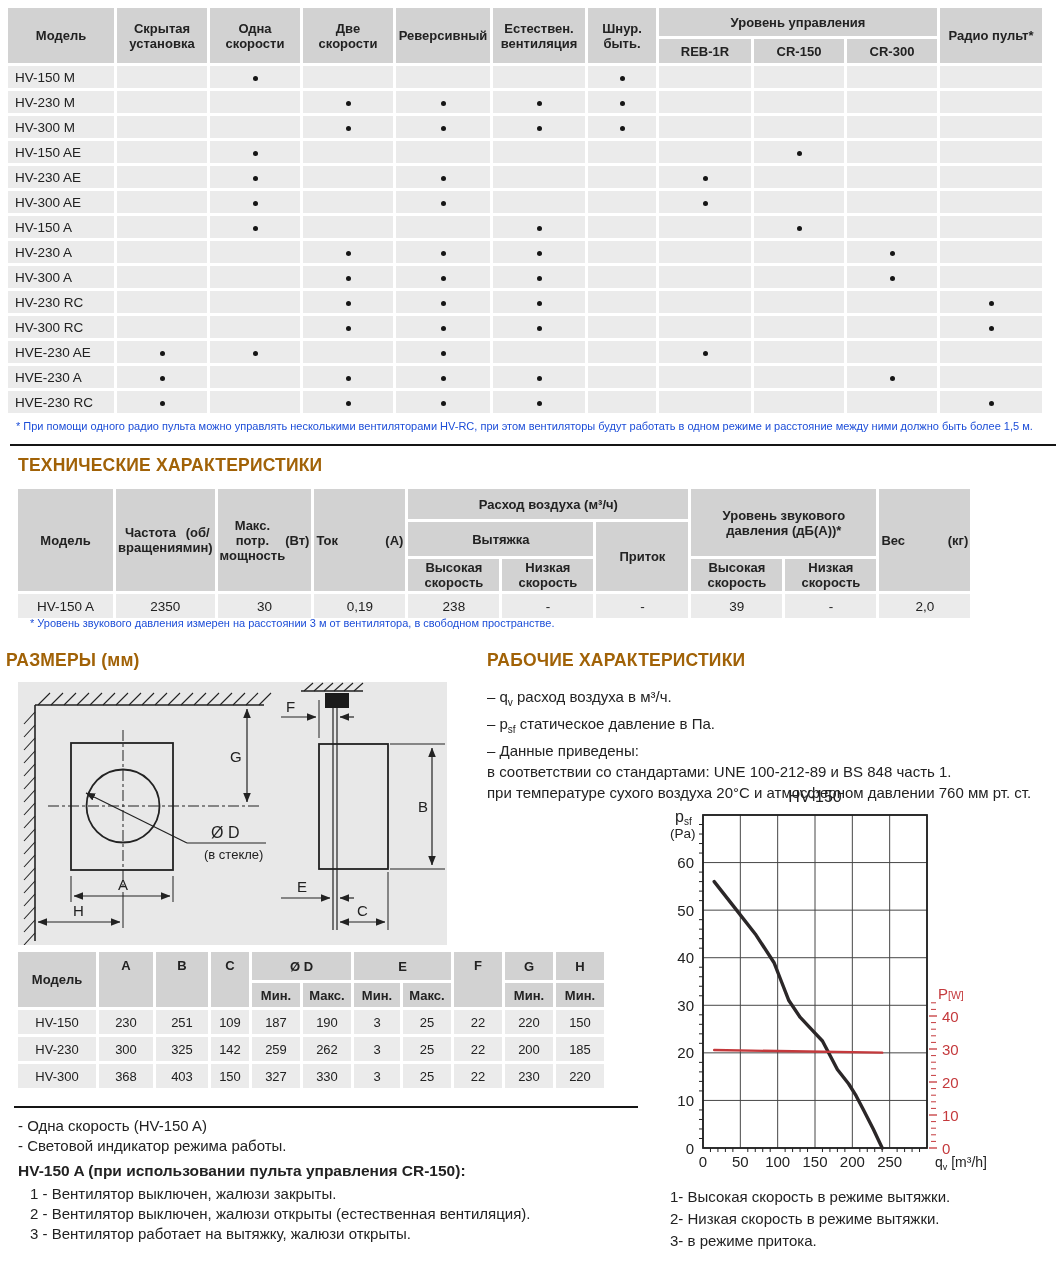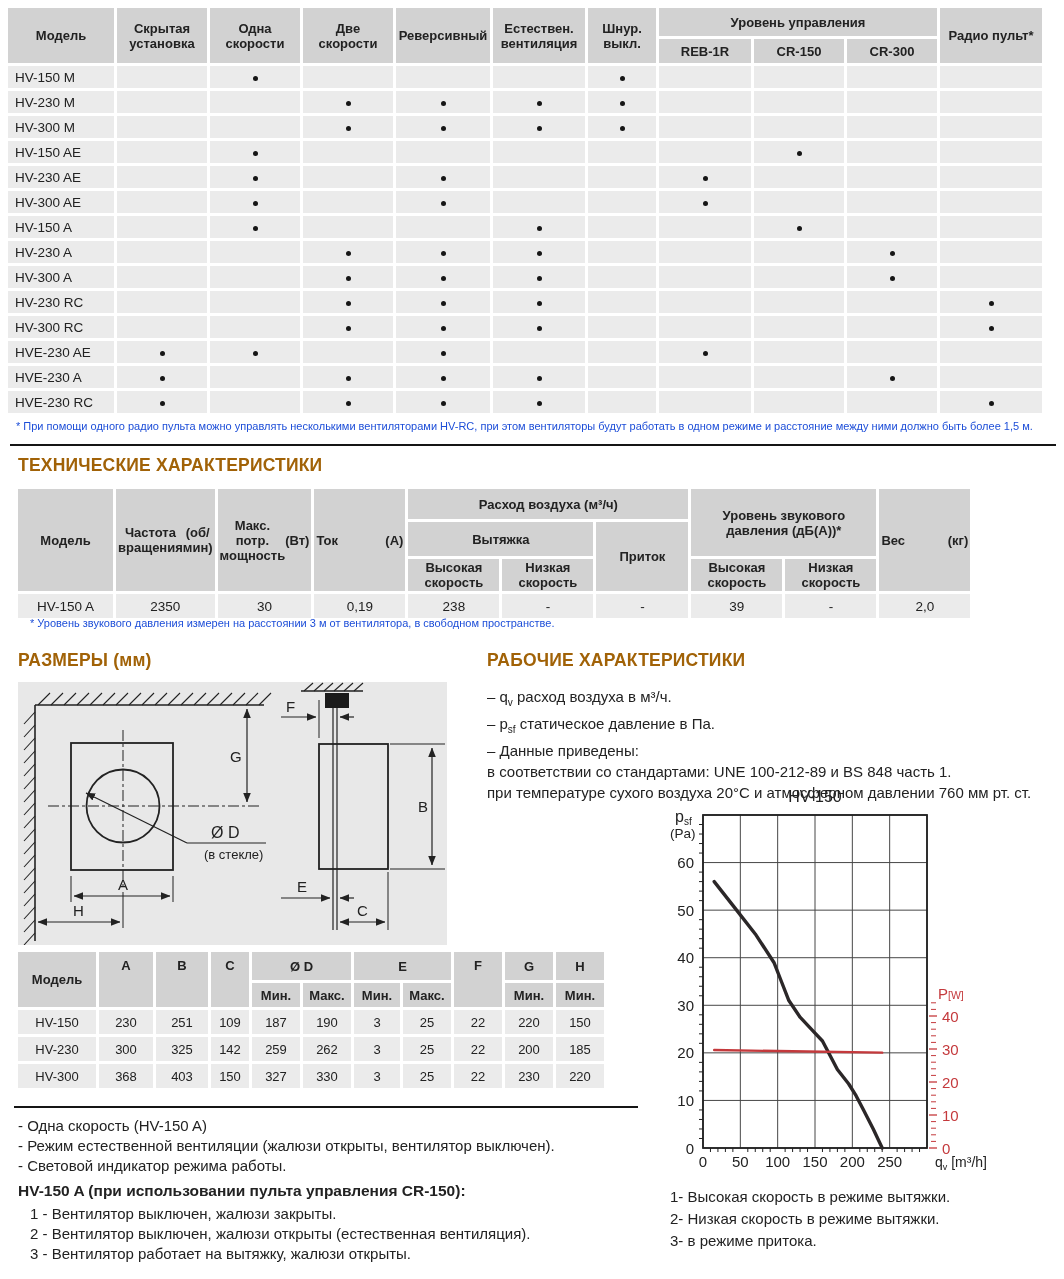--- a/index.html
+++ b/index.html
@@ -54,21 +54,21 @@
         <col style="width:102px">
     </colgroup>
     <thead>
       <tr class="h1">
         <th rowspan="2">Модель</th>
         <th rowspan="2">Скрытая установка</th>
         <th rowspan="2">Одна скорости</th>
         <th rowspan="2">Две скорости</th>
         <th rowspan="2">Реверсивный</th>
         <th rowspan="2">Естествен. вентиляция</th>
-        <th rowspan="2">Шнур. выкл.</th>
+        <th rowspan="2">Шнур. быть.</th>
         <th colspan="3">Уровень управления</th>
         <th rowspan="2">Радио пульт*</th>
       </tr>
       <tr class="h2r">
         <th>REB-1R</th>
         <th>CR-150</th>
         <th>CR-300</th>
       </tr>
     </thead>
     <tbody id="matrix-body">
@@ -327,21 +327,21 @@
           <td>-</td>
           <td>39</td>
           <td>-</td>
           <td>2,0</td>
         </tr>
       </tbody>
   </table>
 
   <div class="footnote" style="left:30px;top:617px;width:900px;">* Уровень звукового давления измерен на расстоянии 3 м от вентилятора, в свободном пространстве.</div>
 
-  <div class="h2" style="left:18px;top:650px;">РАЗМЕРЫ (мм)</div>
+  <div class="h2" style="left:6px;top:650px;">РАЗМЕРЫ (мм)</div>
 
   <div class="panel" style="left:18px;top:682px;width:429px;height:263px;">
     <svg viewBox="0 0 429 263" width="429" height="263">
       <defs>
         <marker id="ar" viewBox="0 0 10 10" refX="9.5" refY="5" markerWidth="8" markerHeight="8" orient="auto-start-reverse">
           <path d="M0,1 L10,5 L0,9 z" fill="#222"></path>
         </marker>
       </defs>
       <g id="hatch" stroke="#222" stroke-width="1.1">
           <line x1="20" y1="23" x2="32" y2="11"></line>
@@ -642,21 +642,20 @@
   <div class="legend" style="left:670px;top:1186px;">
     <div>1- Высокая скорость в режиме вытяжки.</div>
     <div>2- Низкая скорость в режиме вытяжки.</div>
     <div>3- в режиме притока.</div>
   </div>
 
   <div class="rule" style="left:14px;top:1106px;width:624px;"></div>
 
   <div class="notes" style="left:18px;top:1116px;">
     <div>- Одна скорость (HV-150 A)</div>
-    <div>- Режим естественной вентиляции (жалюзи открыты, вентилятор выключен).</div>
     <div>- Световой индикатор режима работы.</div>
     <div class="sub">HV-150 A (при использовании пульта управления CR-150):</div>
     <div class="num">1 - Вентилятор выключен, жалюзи закрыты.</div>
     <div class="num">2 - Вентилятор выключен, жалюзи открыты (естественная вентиляция).</div>
     <div class="num">3 - Вентилятор работает на вытяжку, жалюзи открыты.</div>
   </div>
 
 </div>
 
 </body></html>

